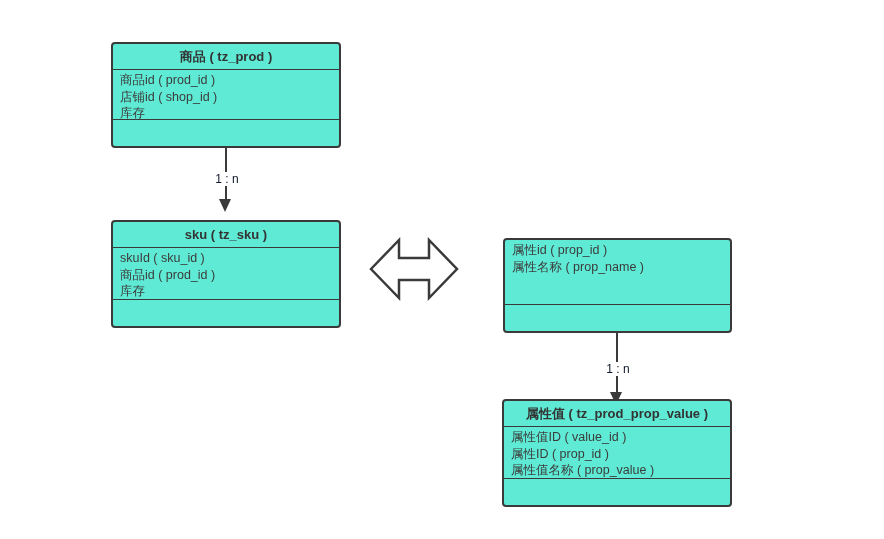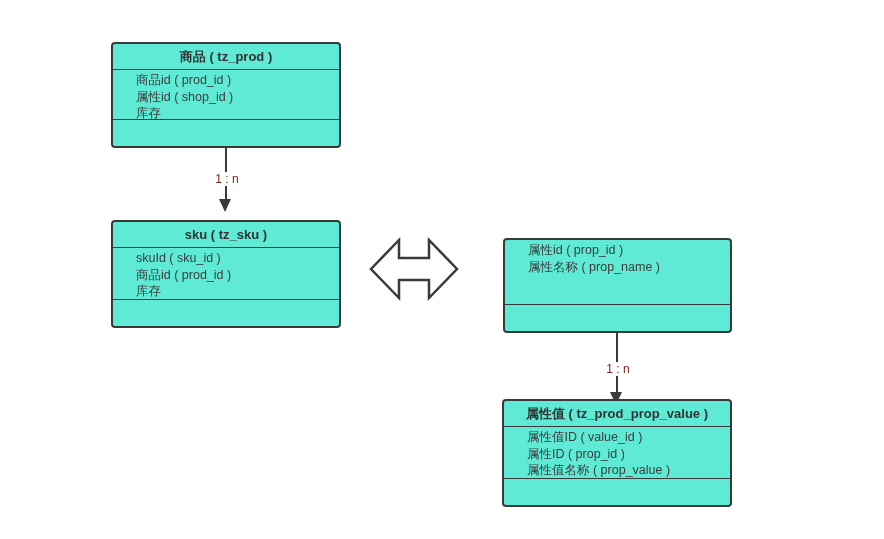--- a/index.html
+++ b/index.html
@@ -32,21 +32,21 @@
     white-space:nowrap;
     overflow:hidden;
   }
   .entity-fields {
     flex:1;
     padding:2px 7px 0 7px;
     font-size:12.5px;
     line-height:16.5px;
     overflow:hidden;
   }
-  .entity-field { white-space:nowrap;margin-left:16px; }
+  .entity-field { white-space:nowrap; }
   .entity-empty {
     height:27px;
     box-sizing:border-box;
     border-top:1px solid #3a3a3a;
   }
   .conn-line {
     position:absolute;
     width:2px;
     background:#3a3a3a;
   }
@@ -57,35 +57,35 @@
     border-right:6px solid transparent;
     border-top:13px solid #3a3a3a;
   }
   .conn-label {
     position:absolute;
     transform:translateX(-50%);
     background:#ffffff;
     padding:0 3px;
     font-size:12px;
     line-height:14px;
-    color:#7f1d1d;
+    color:#0f172a;
     white-space:nowrap;
   }
   .double-arrow { position:absolute; }
 </style>
 </head>
 <body>
 
 <div class="canvas">
 
   <div class="entity" style="left:111px; top:42px; width:230px; height:106px;">
     <div class="entity-header">商品 ( tz_prod )</div>
     <div class="entity-fields">
       <div class="entity-field">商品id ( prod_id )</div>
-      <div class="entity-field">属性id ( shop_id )</div>
+      <div class="entity-field">店铺id ( shop_id )</div>
       <div class="entity-field">库存</div>
     </div>
     <div class="entity-empty"></div>
   </div>
 
   <div class="conn-line" style="left:225px; top:148px; height:54px;"></div>
   <div class="conn-arrowhead" style="left:219px; top:199px;"></div>
   <div class="conn-label" style="left:227px; top:172px;">1 : n</div>
 
   <div class="entity" style="left:111px; top:220px; width:230px; height:108px;">

